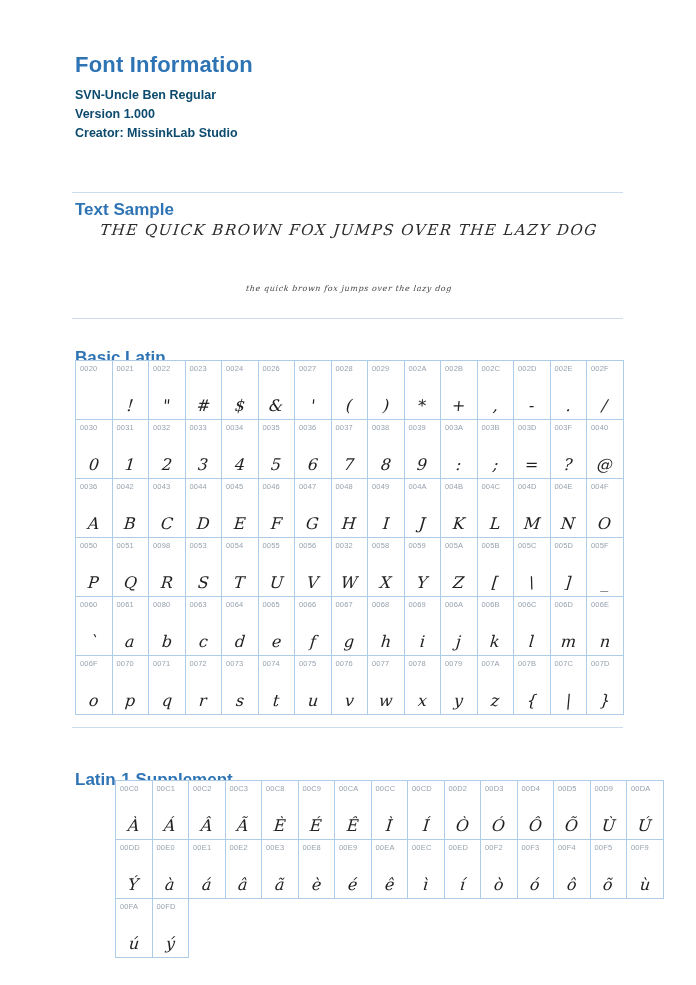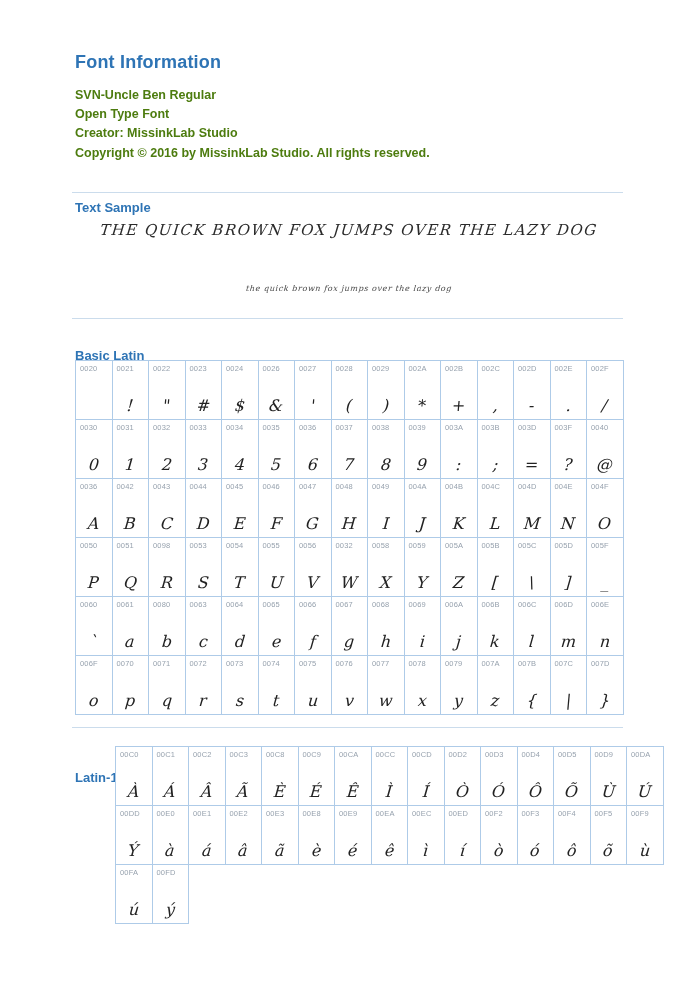--- a/index.html
+++ b/index.html
@@ -13,34 +13,34 @@
   html,body{background:#ffffff;}
   body{
     width:696px;height:985px;
     position:relative;
     font-family:"Liberation Sans", sans-serif;
     overflow:hidden;
   }
   .abs{position:absolute;}
   .page-title{
     left:75px;top:52px;
-    font-size:18px;font-weight:bold;color:var(--heading-blue);
+    font-size:22px;font-weight:bold;color:var(--heading-blue);
     letter-spacing:.2px;
   }
   .info-block{
     left:75px;top:86px;width:548px;
-    font-size:12.5px;font-weight:bold;color:#4d7c0f;
+    font-size:12.5px;font-weight:bold;color:#0c4a6e;
     line-height:19.2px;
   }
   .section-rule{
     left:72px;width:551px;height:1px;background:var(--rule-color);
   }
   .section-heading{
     left:75px;
-    font-size:13px;font-weight:bold;color:var(--heading-blue);
+    font-size:17px;font-weight:bold;color:var(--heading-blue);
   }
   .sample-large{
     left:75px;top:221px;width:548px;
     text-align:center;
     font-family:"DejaVu Serif", serif;font-style:italic;
     font-size:15px;color:#2b2b2b;letter-spacing:1.5px;
     transform:skewX(-6deg);
   }
   .sample-small{
     left:75px;top:284px;width:548px;
@@ -73,23 +73,22 @@
     transform:skewX(-5deg);
   }
 </style>
 </head>
 <body>
 
 <div class="abs page-title">Font Information</div>
 
 <div class="abs info-block">
   <div>SVN-Uncle Ben Regular</div>
-  <div>Open Type Font</div>
+  <div>Version 1.000</div>
   <div>Creator: MissinkLab Studio</div>
-  <div>Copyright © 2016 by MissinkLab Studio. All rights reserved.</div>
 </div>
 
 <div class="abs section-rule" style="top:192px;"></div>
 <div class="abs section-heading" style="top:200px;">Text Sample</div>
 
 <div class="abs sample-large">THE QUICK BROWN FOX JUMPS OVER THE LAZY DOG</div>
 <div class="abs sample-small">the quick brown fox jumps over the lazy dog</div>
 
 <div class="abs section-rule" style="top:318px;"></div>
 <div class="abs section-heading" style="top:348px;text-decoration:underline;">Basic Latin</div>
@@ -465,21 +464,21 @@
       <div class="char-cell">
         <div class="cell-code">007D</div>
         <div class="cell-glyph">}</div>
       </div>
     </div>
   </div>
 
 <div class="abs section-rule" style="top:727px;"></div>
 <div class="abs section-heading" style="top:770px;">Latin-1 Supplement</div>
 
-<div class="abs char-table" style="top:746px;padding-left:40px;" id="latin1-table">
+<div class="abs char-table" style="top:780px;padding-left:40px;" id="latin1-table">
     <div class="char-row">
       <div class="char-cell">
         <div class="cell-code">00C0</div>
         <div class="cell-glyph">À</div>
       </div>
       <div class="char-cell">
         <div class="cell-code">00C1</div>
         <div class="cell-glyph">Á</div>
       </div>
       <div class="char-cell">

